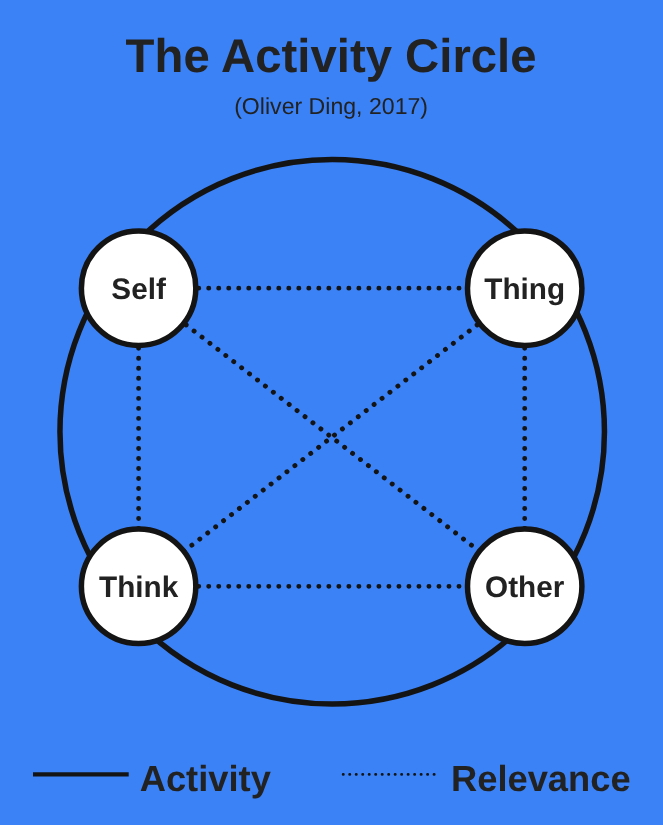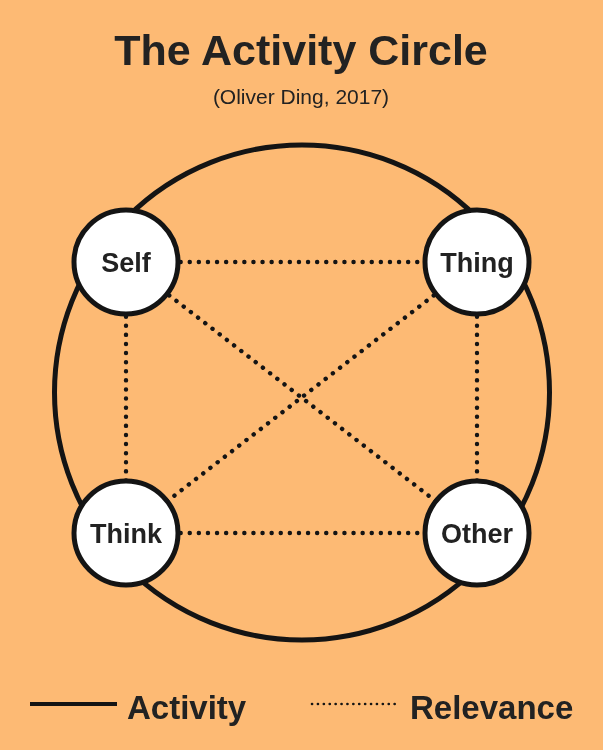--- a/index.html
+++ b/index.html
@@ -4,21 +4,21 @@
 <style>
   html, body {
     margin: 0;
     padding: 0;
     background: #ffffff;
   }
   .canvas {
     position: relative;
     width: 603px;
     height: 750px;
-    background: #fdba74;
+    background: #3b82f6;
     overflow: hidden;
   }
   svg { display: block; }
 
   .title-text {
     font-family: "Liberation Sans", sans-serif;
     font-weight: 700;
     font-size: 43px;
     fill: #222222;
     text-anchor: middle;

